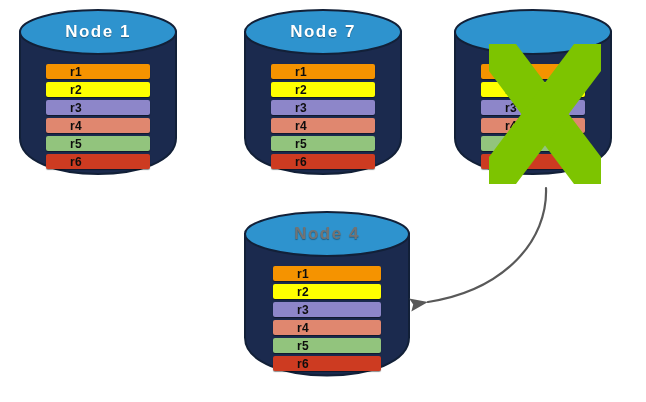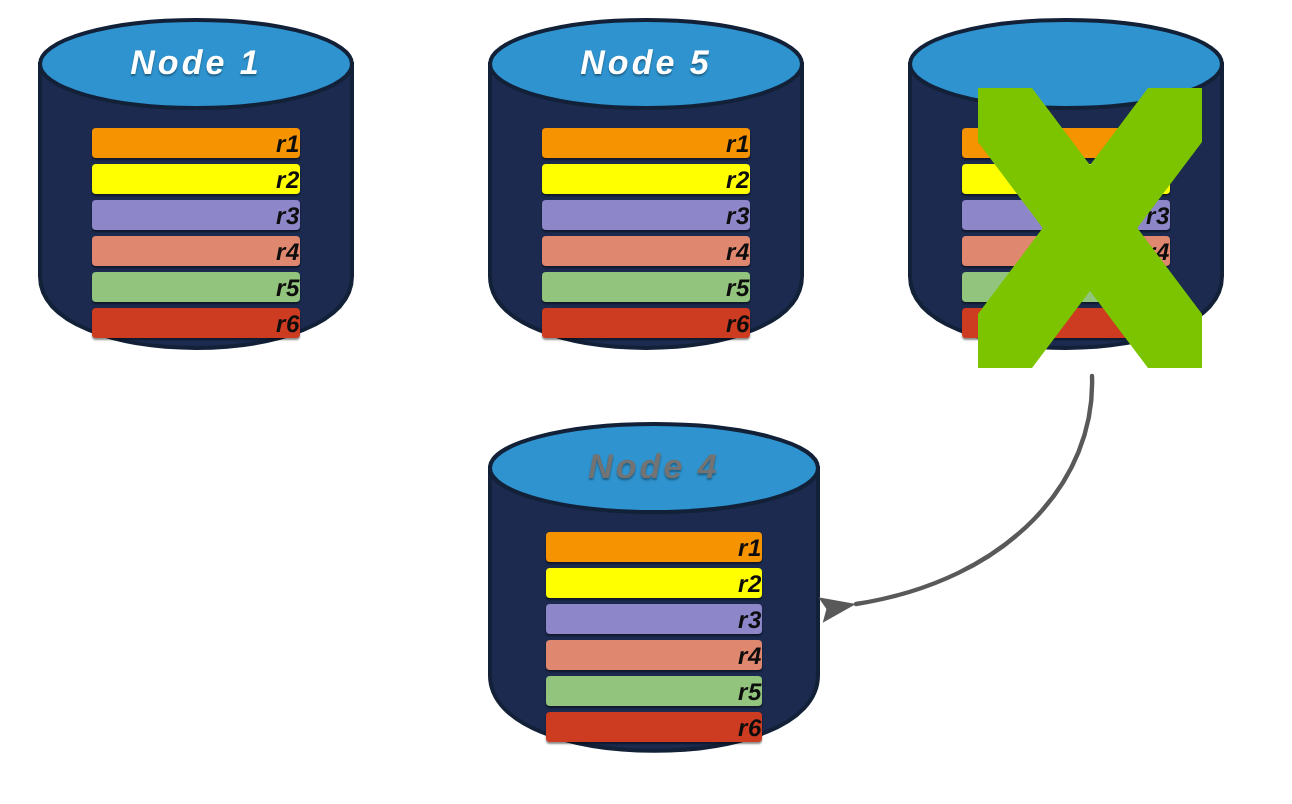--- a/index.html
+++ b/index.html
@@ -14,21 +14,20 @@
     overflow: hidden;
     font-family: "Liberation Sans", sans-serif;
   }
 
   #canvas {
     position: absolute;
     left: 0;
     top: 0;
     width: 646px;
     height: 366px;
-    font-style: italic;
   }
 
   .node {
     position: absolute;
   }
 
   .node-svg {
     position: absolute;
     left: 0;
     top: 0;
@@ -56,21 +55,21 @@
   }
 
   .row {
     position: relative;
     height: 15px;
     margin-bottom: 3px;
     border-radius: 2px;
     box-shadow: 0 1px 1px rgba(0,0,0,0.45);
     display: flex;
     align-items: center;
-    justify-content: flex-end;
+    justify-content: flex-start;
     padding-left: 24px;
   }
   .row:last-child { margin-bottom: 13px; }
 
   .row-label {
     font-size: 12px;
     font-weight: bold;
     color: #0d0d0d;
     line-height: 1;
     letter-spacing: 0.3px;
@@ -119,21 +118,21 @@
           <div class="row" style="background: rgb(205, 59, 33);">
             <span class="row-label" style="color: rgb(13, 13, 13);">r6</span>
           </div>
         </div>
       </div>
       <div class="node" style="left: 243px; top: 8px; width: 160px; height: 180px;">
         <svg class="node-svg" width="160" height="180" viewBox="0 0 160 180">
           <path d="M 2,24 L 2,130 C 2,178 158,178 158,130 L 158,24 Z" fill="#1b2a4e" stroke="#122038" stroke-width="2"></path>
           <ellipse cx="80" cy="24" rx="78" ry="22" fill="#2e93ce" stroke="#122038" stroke-width="2"></ellipse>
         </svg>
-        <div class="node-title" style="top: 14px; color: rgb(255, 255, 255);">Node 5</div>
+        <div class="node-title" style="top: 14px; color: rgb(255, 255, 255);">Node 7</div>
         <div class="rows" style="top: 56px; padding-left: 28px; padding-right: 28px;">
           <div class="row" style="background: rgb(245, 147, 0);">
             <span class="row-label" style="color: rgb(13, 13, 13);">r1</span>
           </div>
           <div class="row" style="background: rgb(255, 255, 0);">
             <span class="row-label" style="color: rgb(13, 13, 13);">r2</span>
           </div>
           <div class="row" style="background: rgb(141, 134, 201);">
             <span class="row-label" style="color: rgb(13, 13, 13);">r3</span>
           </div>

